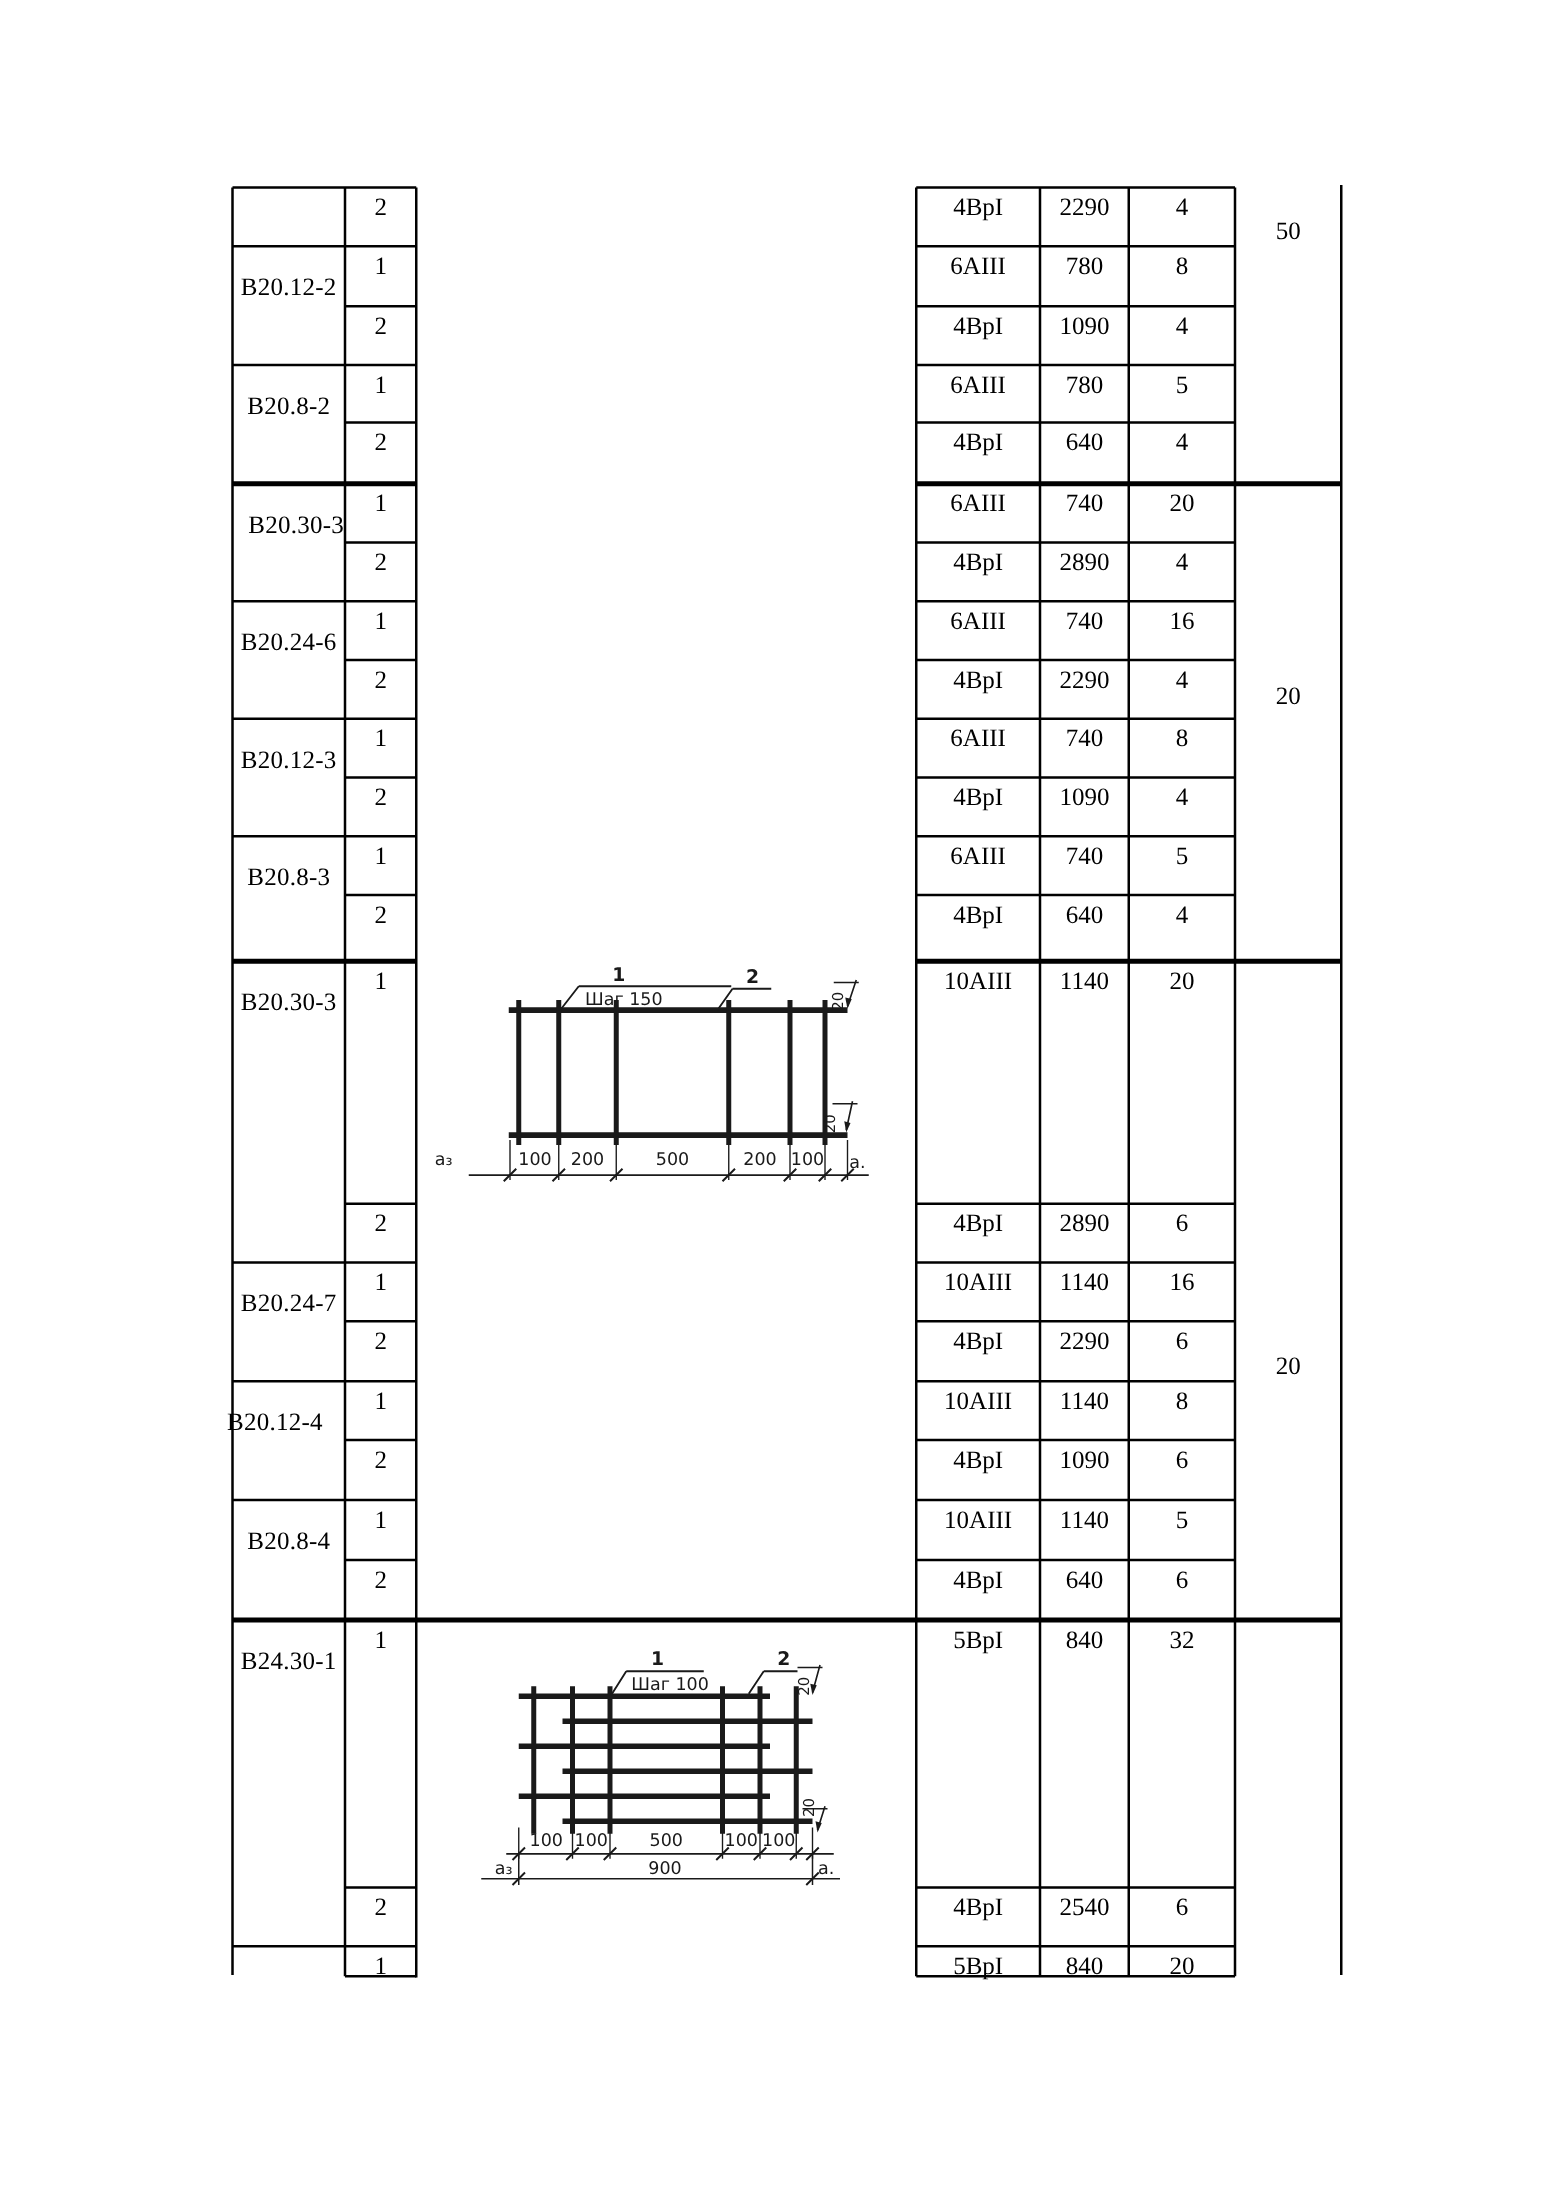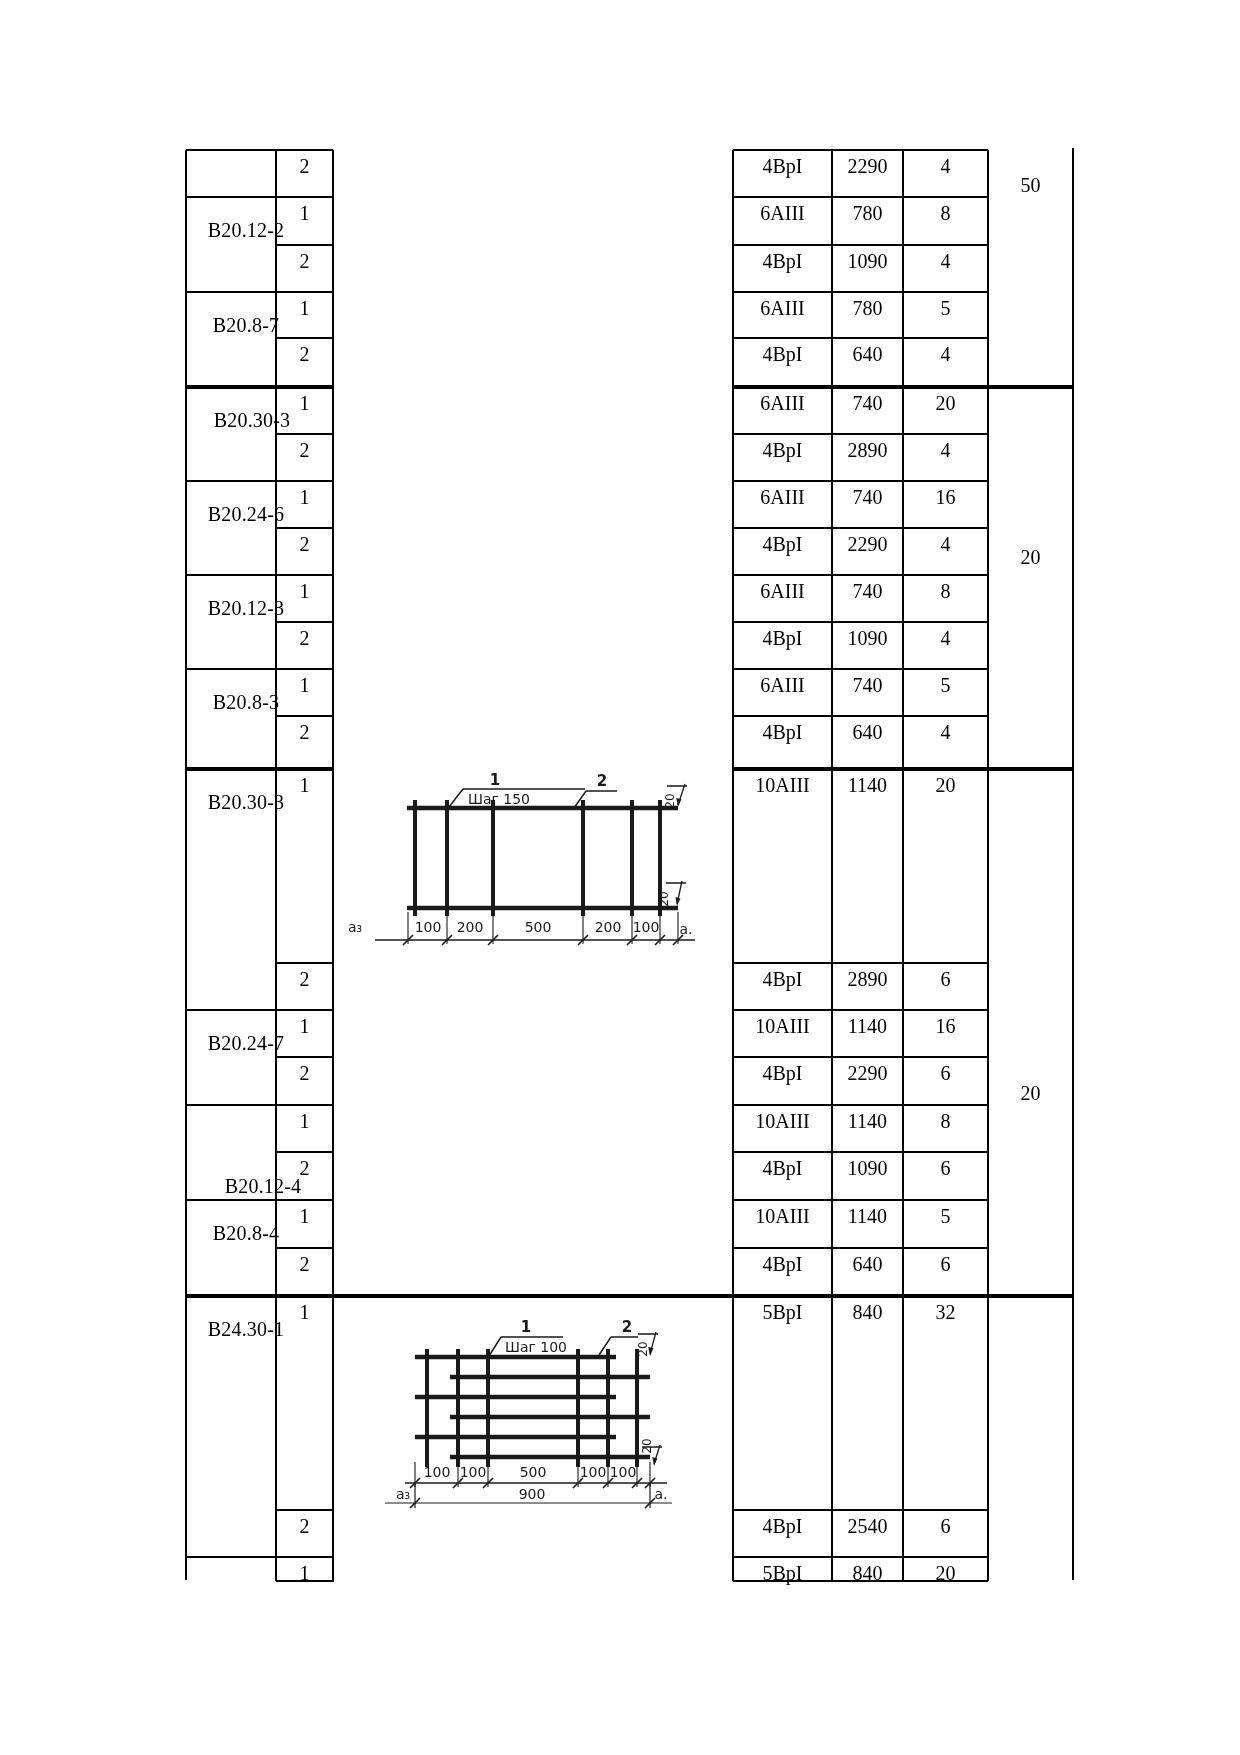--- a/index.html
+++ b/index.html
@@ -1,21 +1,21 @@
 <!DOCTYPE html>
 <html><head>
 <meta charset="utf-8">
 <style>
   html,body{margin:0;padding:0;background:#ffffff;}
   #canvas{position:relative;width:1240px;height:1755px;background:#ffffff;overflow:hidden;
           font-family:"Liberation Serif",serif;}
   .ln{position:absolute;background:#000000;}
   .cell{position:absolute;text-align:center;font:20px/24px "Liberation Serif",serif;color:#000000;
         white-space:nowrap;}
-  .mark{letter-spacing:.2px;padding-left:15px;}
+  .mark{letter-spacing:.2px;}
   svg text{font-family:"DejaVu Sans",sans-serif;fill:#1a1a1a;}
   .dgm{position:absolute;}
 </style>
 </head>
 <body>
 
 <div id="canvas">
 
   <svg class="dgm" style="left:335px;top:755px" width="380" height="200" viewBox="0 0 380 200">
     <g stroke="#1a1a1a" fill="none">
@@ -152,21 +152,21 @@
     <div class="cell" style="left: 903px; top: 154px; width: 85px;">4</div>
     <div class="cell mark" style="left: 187px; top: 218px; width: 88px;">B20.12-2</div>
     <div class="cell" style="left: 276px; top: 201px; width: 57px;">1</div>
     <div class="cell" style="left: 733px; top: 201px; width: 99px;">6AIII</div>
     <div class="cell" style="left: 832px; top: 201px; width: 71px;">780</div>
     <div class="cell" style="left: 903px; top: 201px; width: 85px;">8</div>
     <div class="cell" style="left: 276px; top: 249px; width: 57px;">2</div>
     <div class="cell" style="left: 733px; top: 249px; width: 99px;">4BpI</div>
     <div class="cell" style="left: 832px; top: 249px; width: 71px;">1090</div>
     <div class="cell" style="left: 903px; top: 249px; width: 85px;">4</div>
-    <div class="cell mark" style="left: 187px; top: 313px; width: 88px;">B20.8-7</div>
+    <div class="cell mark" style="left: 187px; top: 313px; width: 88px;">B20.8-2</div>
     <div class="cell" style="left: 276px; top: 296px; width: 57px;">1</div>
     <div class="cell" style="left: 733px; top: 296px; width: 99px;">6AIII</div>
     <div class="cell" style="left: 832px; top: 296px; width: 71px;">780</div>
     <div class="cell" style="left: 903px; top: 296px; width: 85px;">5</div>
     <div class="cell" style="left: 276px; top: 342px; width: 57px;">2</div>
     <div class="cell" style="left: 733px; top: 342px; width: 99px;">4BpI</div>
     <div class="cell" style="left: 832px; top: 342px; width: 71px;">640</div>
     <div class="cell" style="left: 903px; top: 342px; width: 85px;">4</div>
     <div class="cell mark" style="left: 187px; top: 408px; width: 100px;">B20.30-3</div>
     <div class="cell" style="left: 276px; top: 391px; width: 57px;">1</div>
@@ -215,21 +215,21 @@
     <div class="cell" style="left: 903px; top: 967px; width: 85px;">6</div>
     <div class="cell mark" style="left: 187px; top: 1031px; width: 88px;">B20.24-7</div>
     <div class="cell" style="left: 276px; top: 1014px; width: 57px;">1</div>
     <div class="cell" style="left: 733px; top: 1014px; width: 99px;">10AIII</div>
     <div class="cell" style="left: 832px; top: 1014px; width: 71px;">1140</div>
     <div class="cell" style="left: 903px; top: 1014px; width: 85px;">16</div>
     <div class="cell" style="left: 276px; top: 1061px; width: 57px;">2</div>
     <div class="cell" style="left: 733px; top: 1061px; width: 99px;">4BpI</div>
     <div class="cell" style="left: 832px; top: 1061px; width: 71px;">2290</div>
     <div class="cell" style="left: 903px; top: 1061px; width: 85px;">6</div>
-    <div class="cell mark" style="left: 204px; top: 1126px; width: 88px; margin-top: 48px;">B20.12-4</div>
+    <div class="cell mark" style="left: 176px; top: 1126px; width: 88px;">B20.12-4</div>
     <div class="cell" style="left: 276px; top: 1109px; width: 57px;">1</div>
     <div class="cell" style="left: 733px; top: 1109px; width: 99px;">10AIII</div>
     <div class="cell" style="left: 832px; top: 1109px; width: 71px;">1140</div>
     <div class="cell" style="left: 903px; top: 1109px; width: 85px;">8</div>
     <div class="cell" style="left: 276px; top: 1156px; width: 57px;">2</div>
     <div class="cell" style="left: 733px; top: 1156px; width: 99px;">4BpI</div>
     <div class="cell" style="left: 832px; top: 1156px; width: 71px;">1090</div>
     <div class="cell" style="left: 903px; top: 1156px; width: 85px;">6</div>
     <div class="cell mark" style="left: 187px; top: 1221px; width: 88px;">B20.8-4</div>
     <div class="cell" style="left: 276px; top: 1204px; width: 57px;">1</div>

